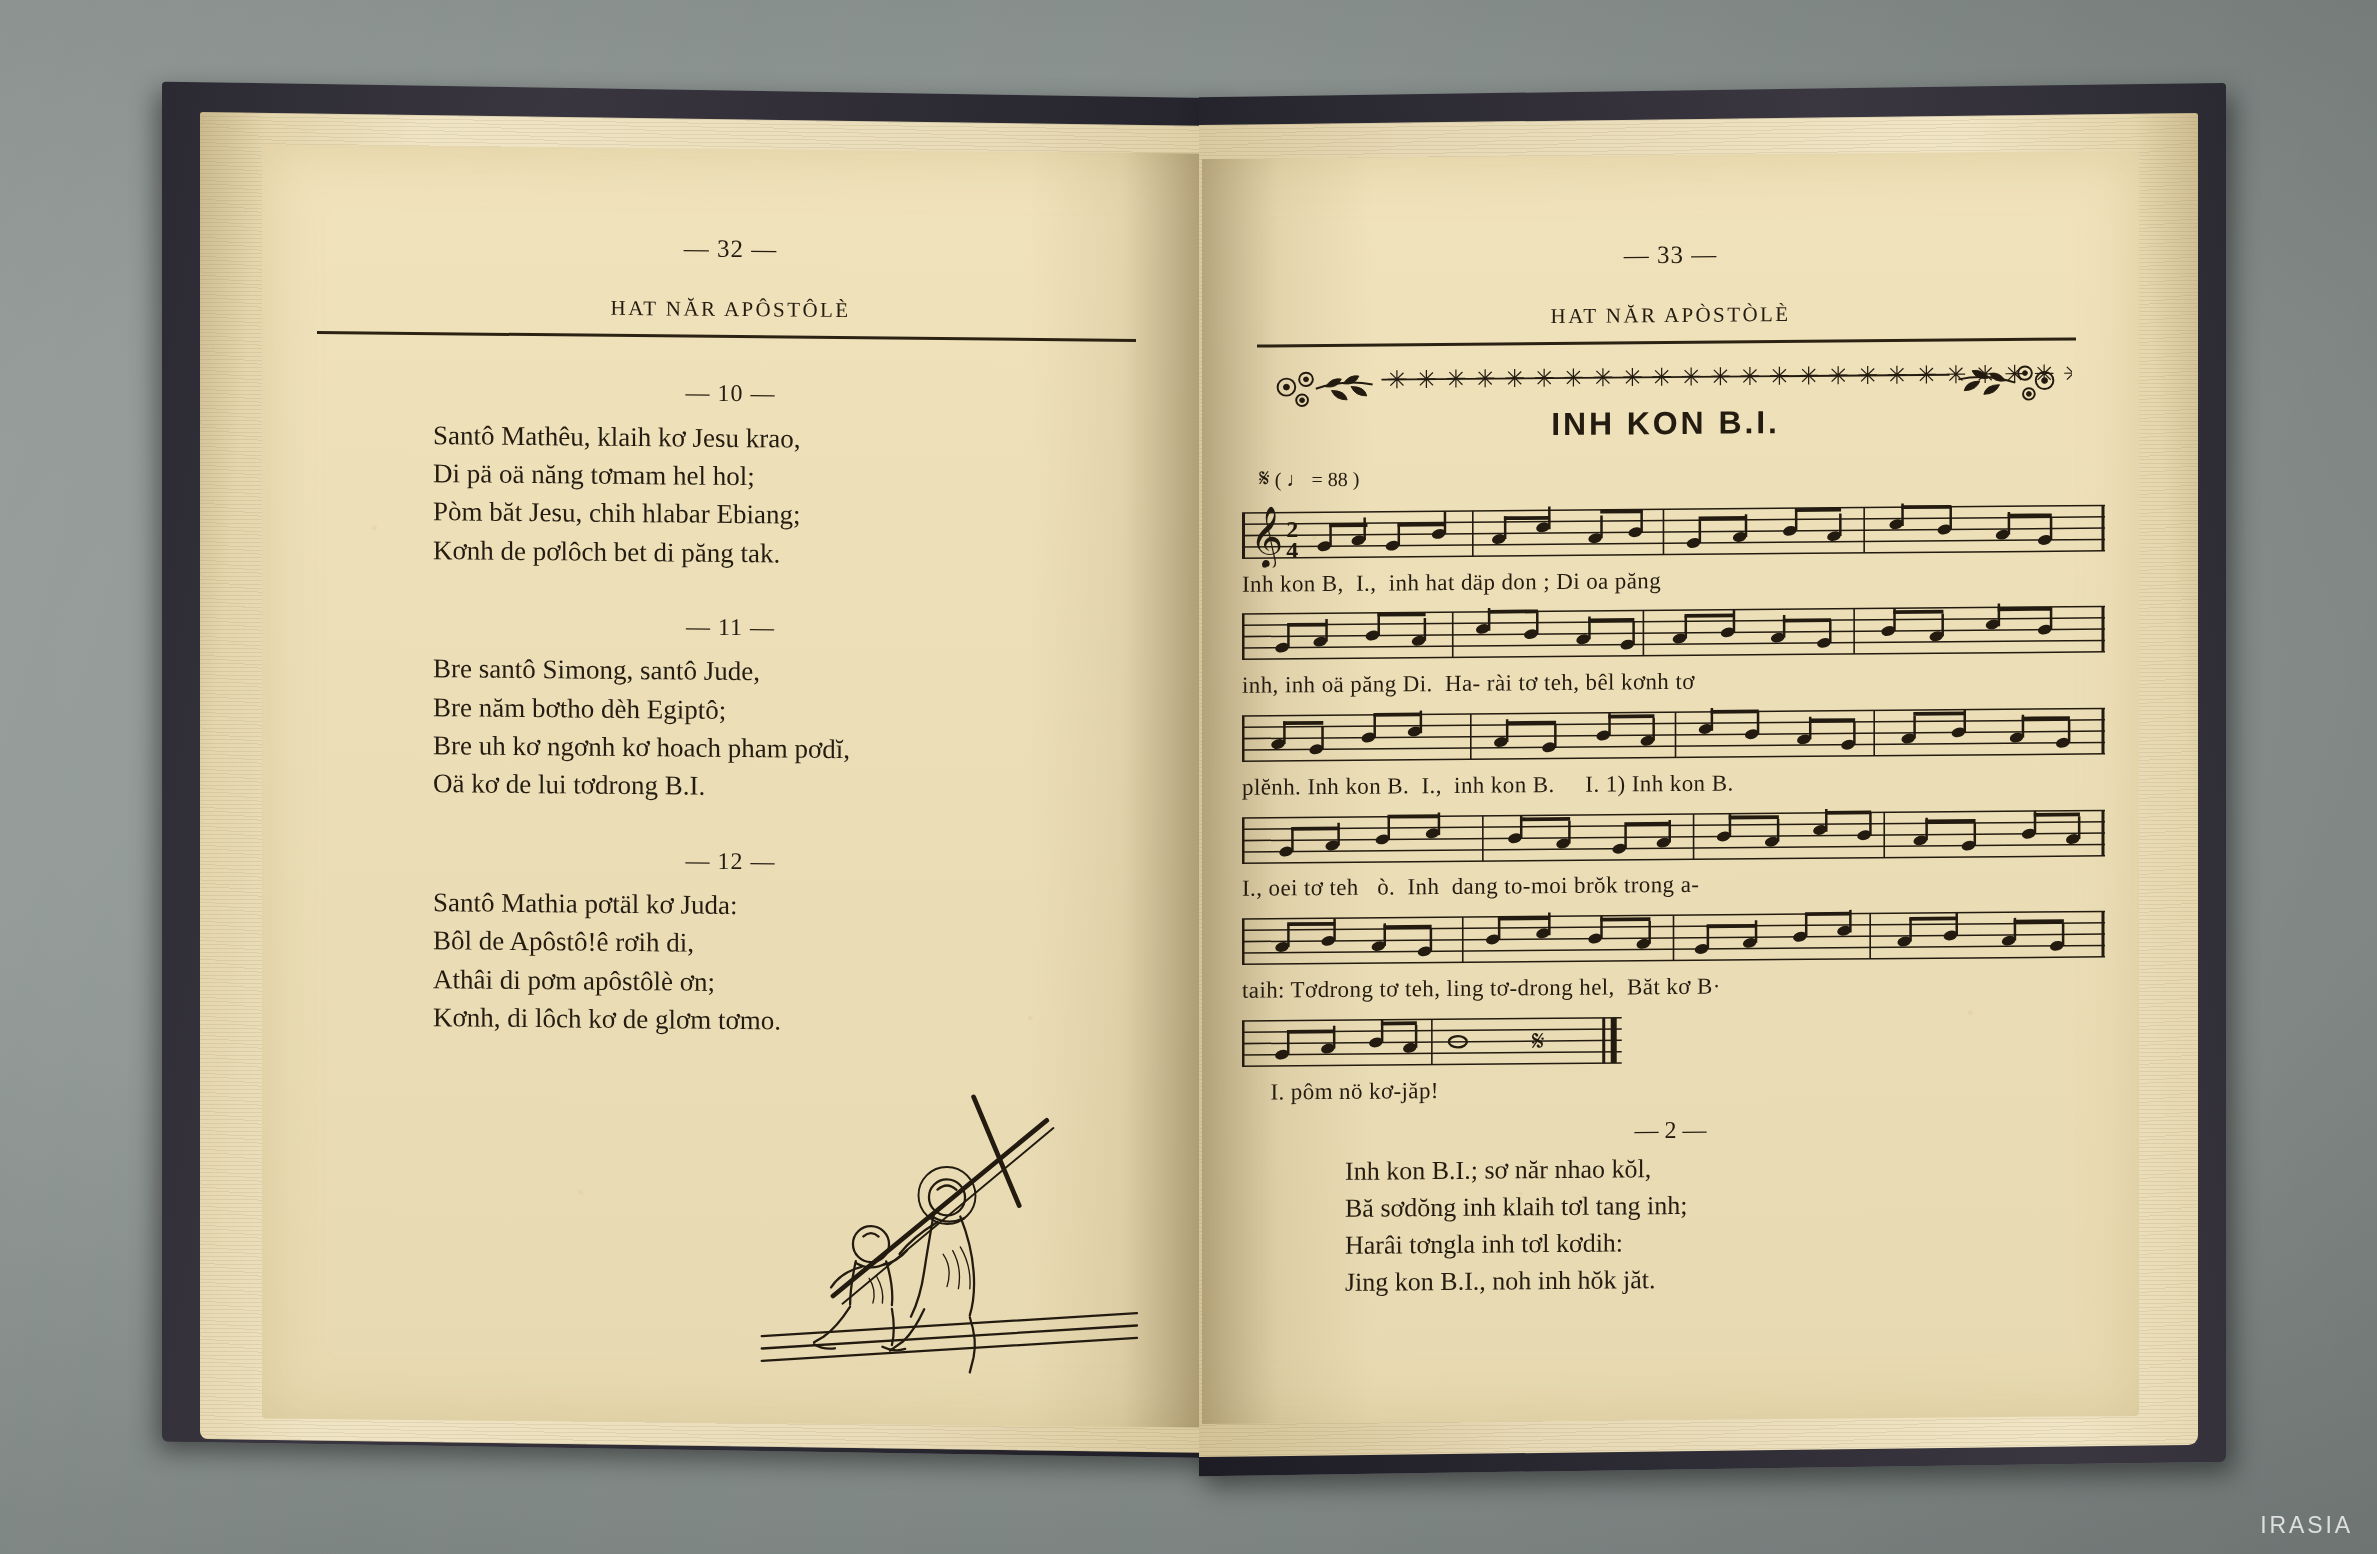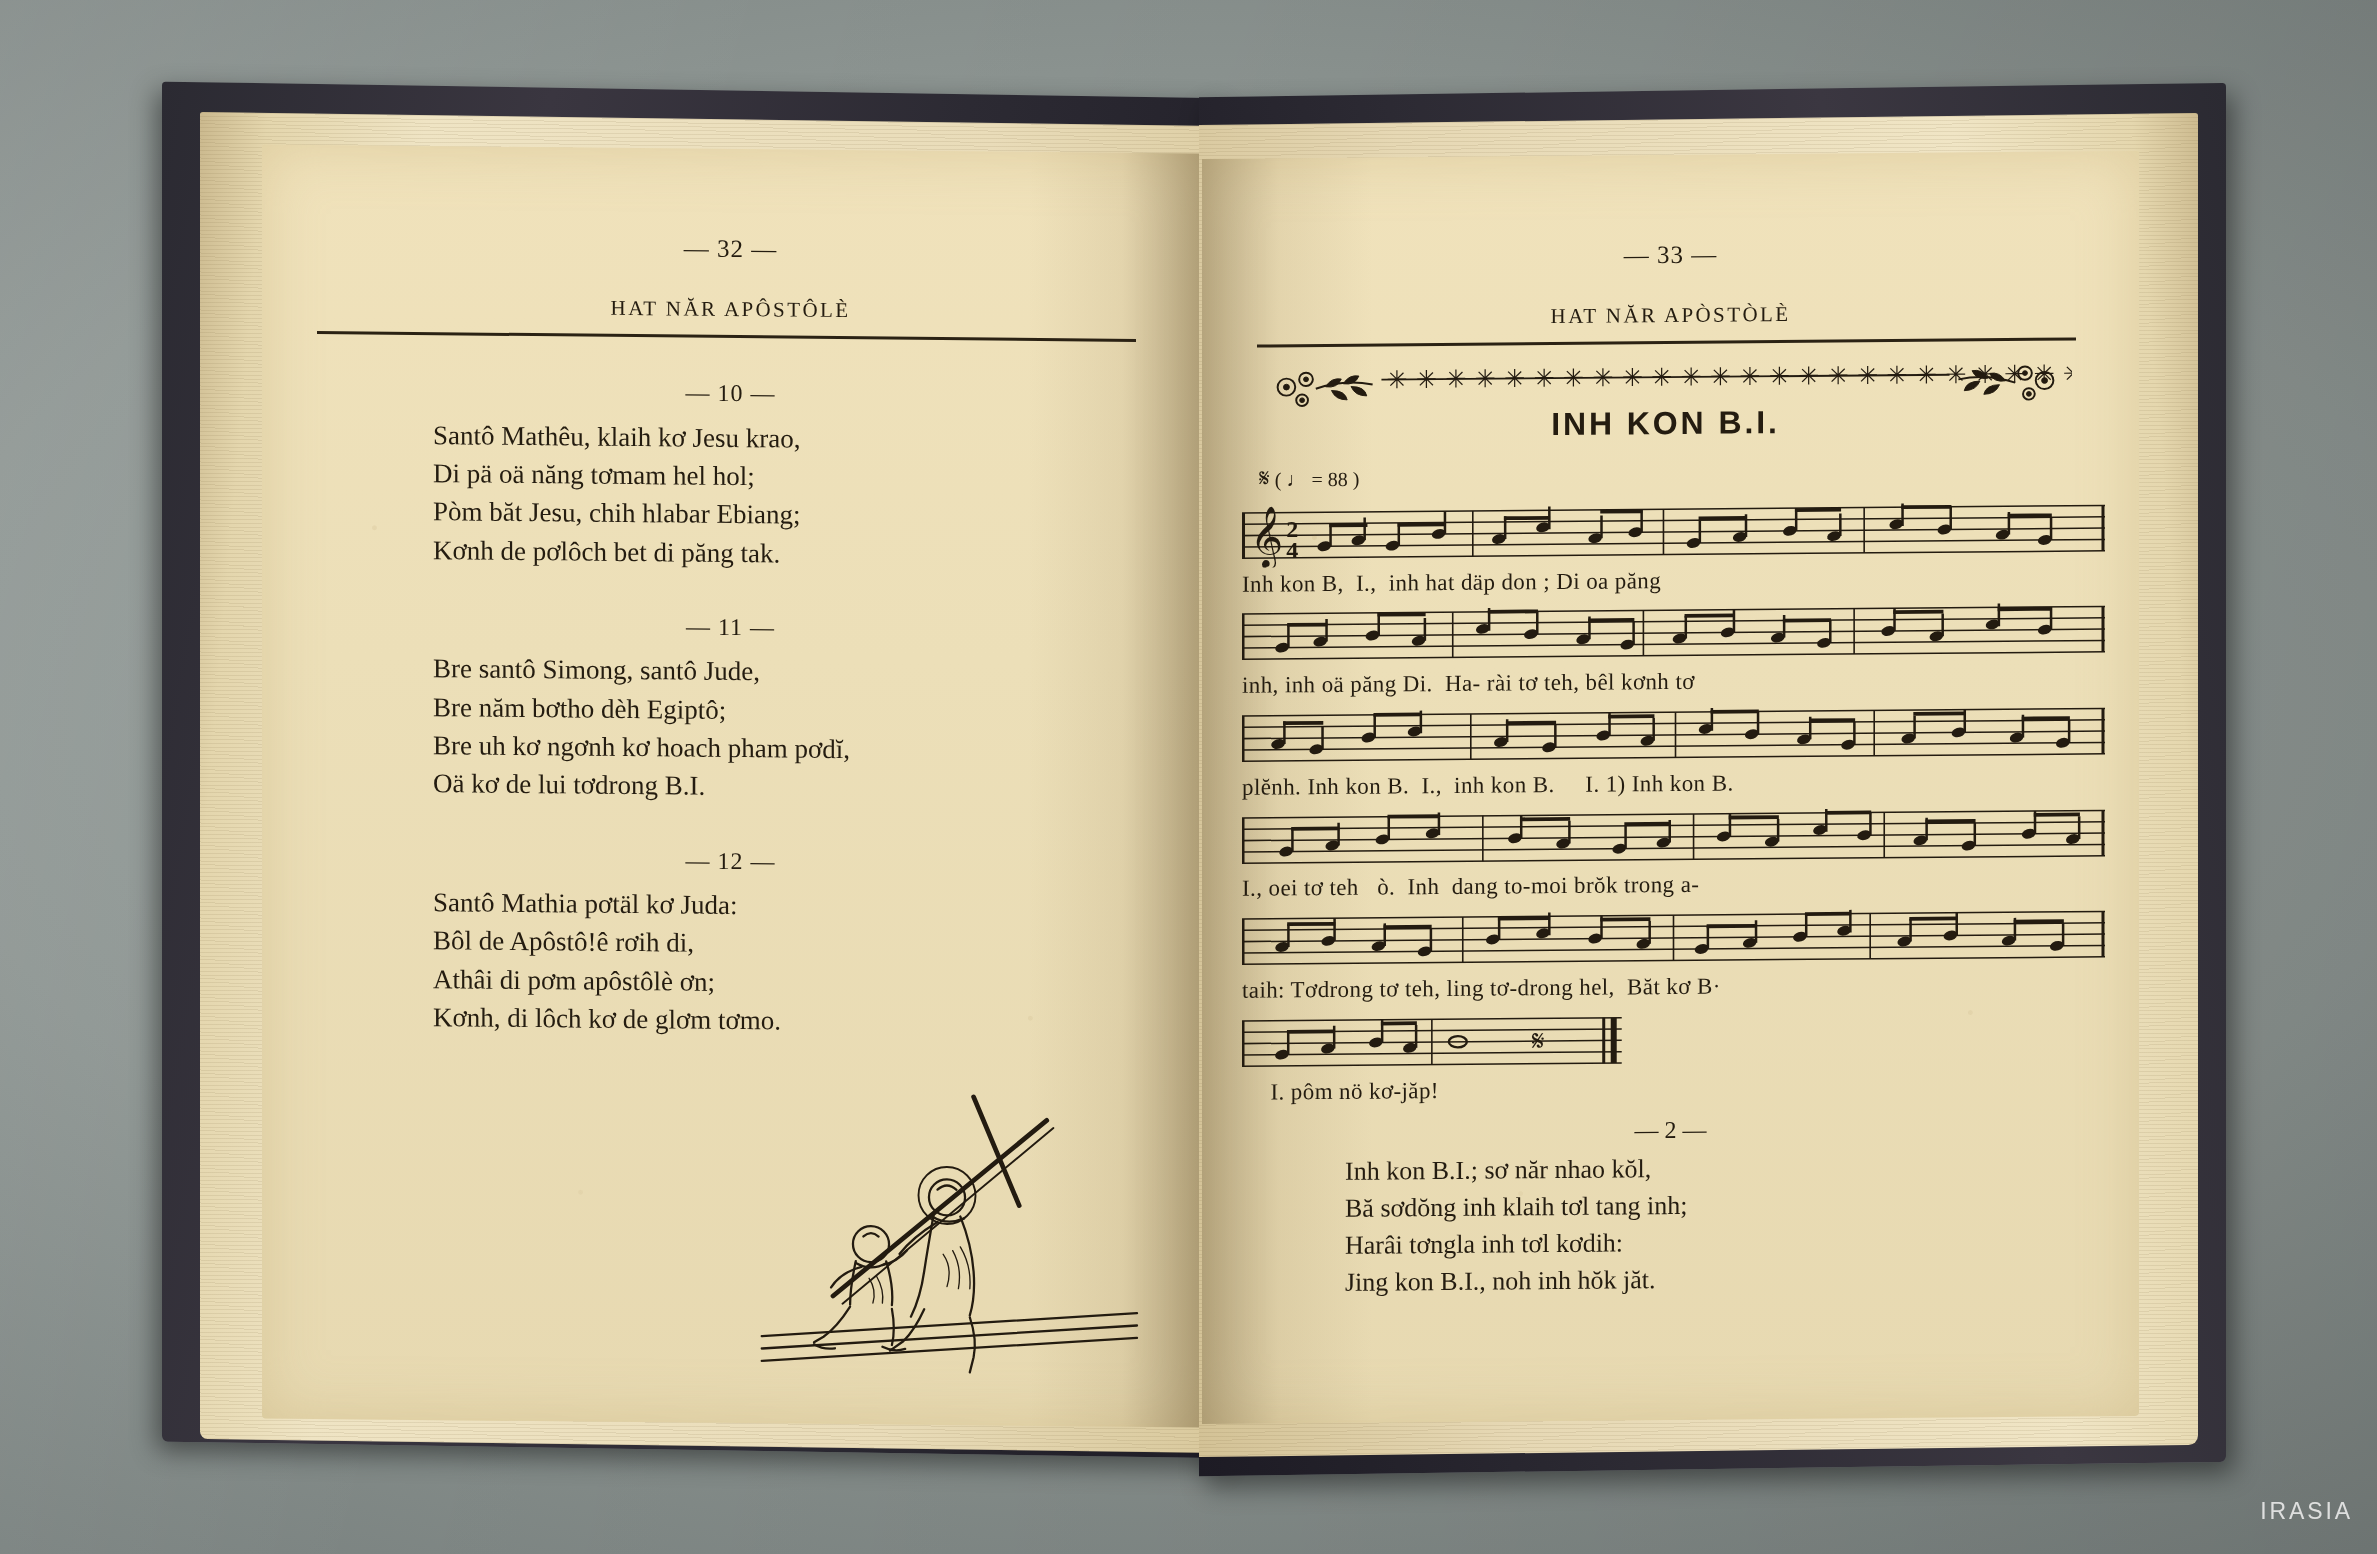--- a/index.html
+++ b/index.html
@@ -204,21 +204,21 @@
     line-height: 1.42;
     padding-left: 143px;
     margin-top: 7.6px;
   }
   .verse2-lines div { white-space: pre; }
 
   
   .watermark {
     position: absolute;
     right: 25px;
-    bottom: 29px;
+    bottom: 15px;
     color: #e8e8e8;
     font-family: "Liberation Sans", sans-serif;
     font-size: 23px;
     letter-spacing: 2.9px;
     opacity: .92;
     z-index: 50;
   }
 
   
   .speckle{

